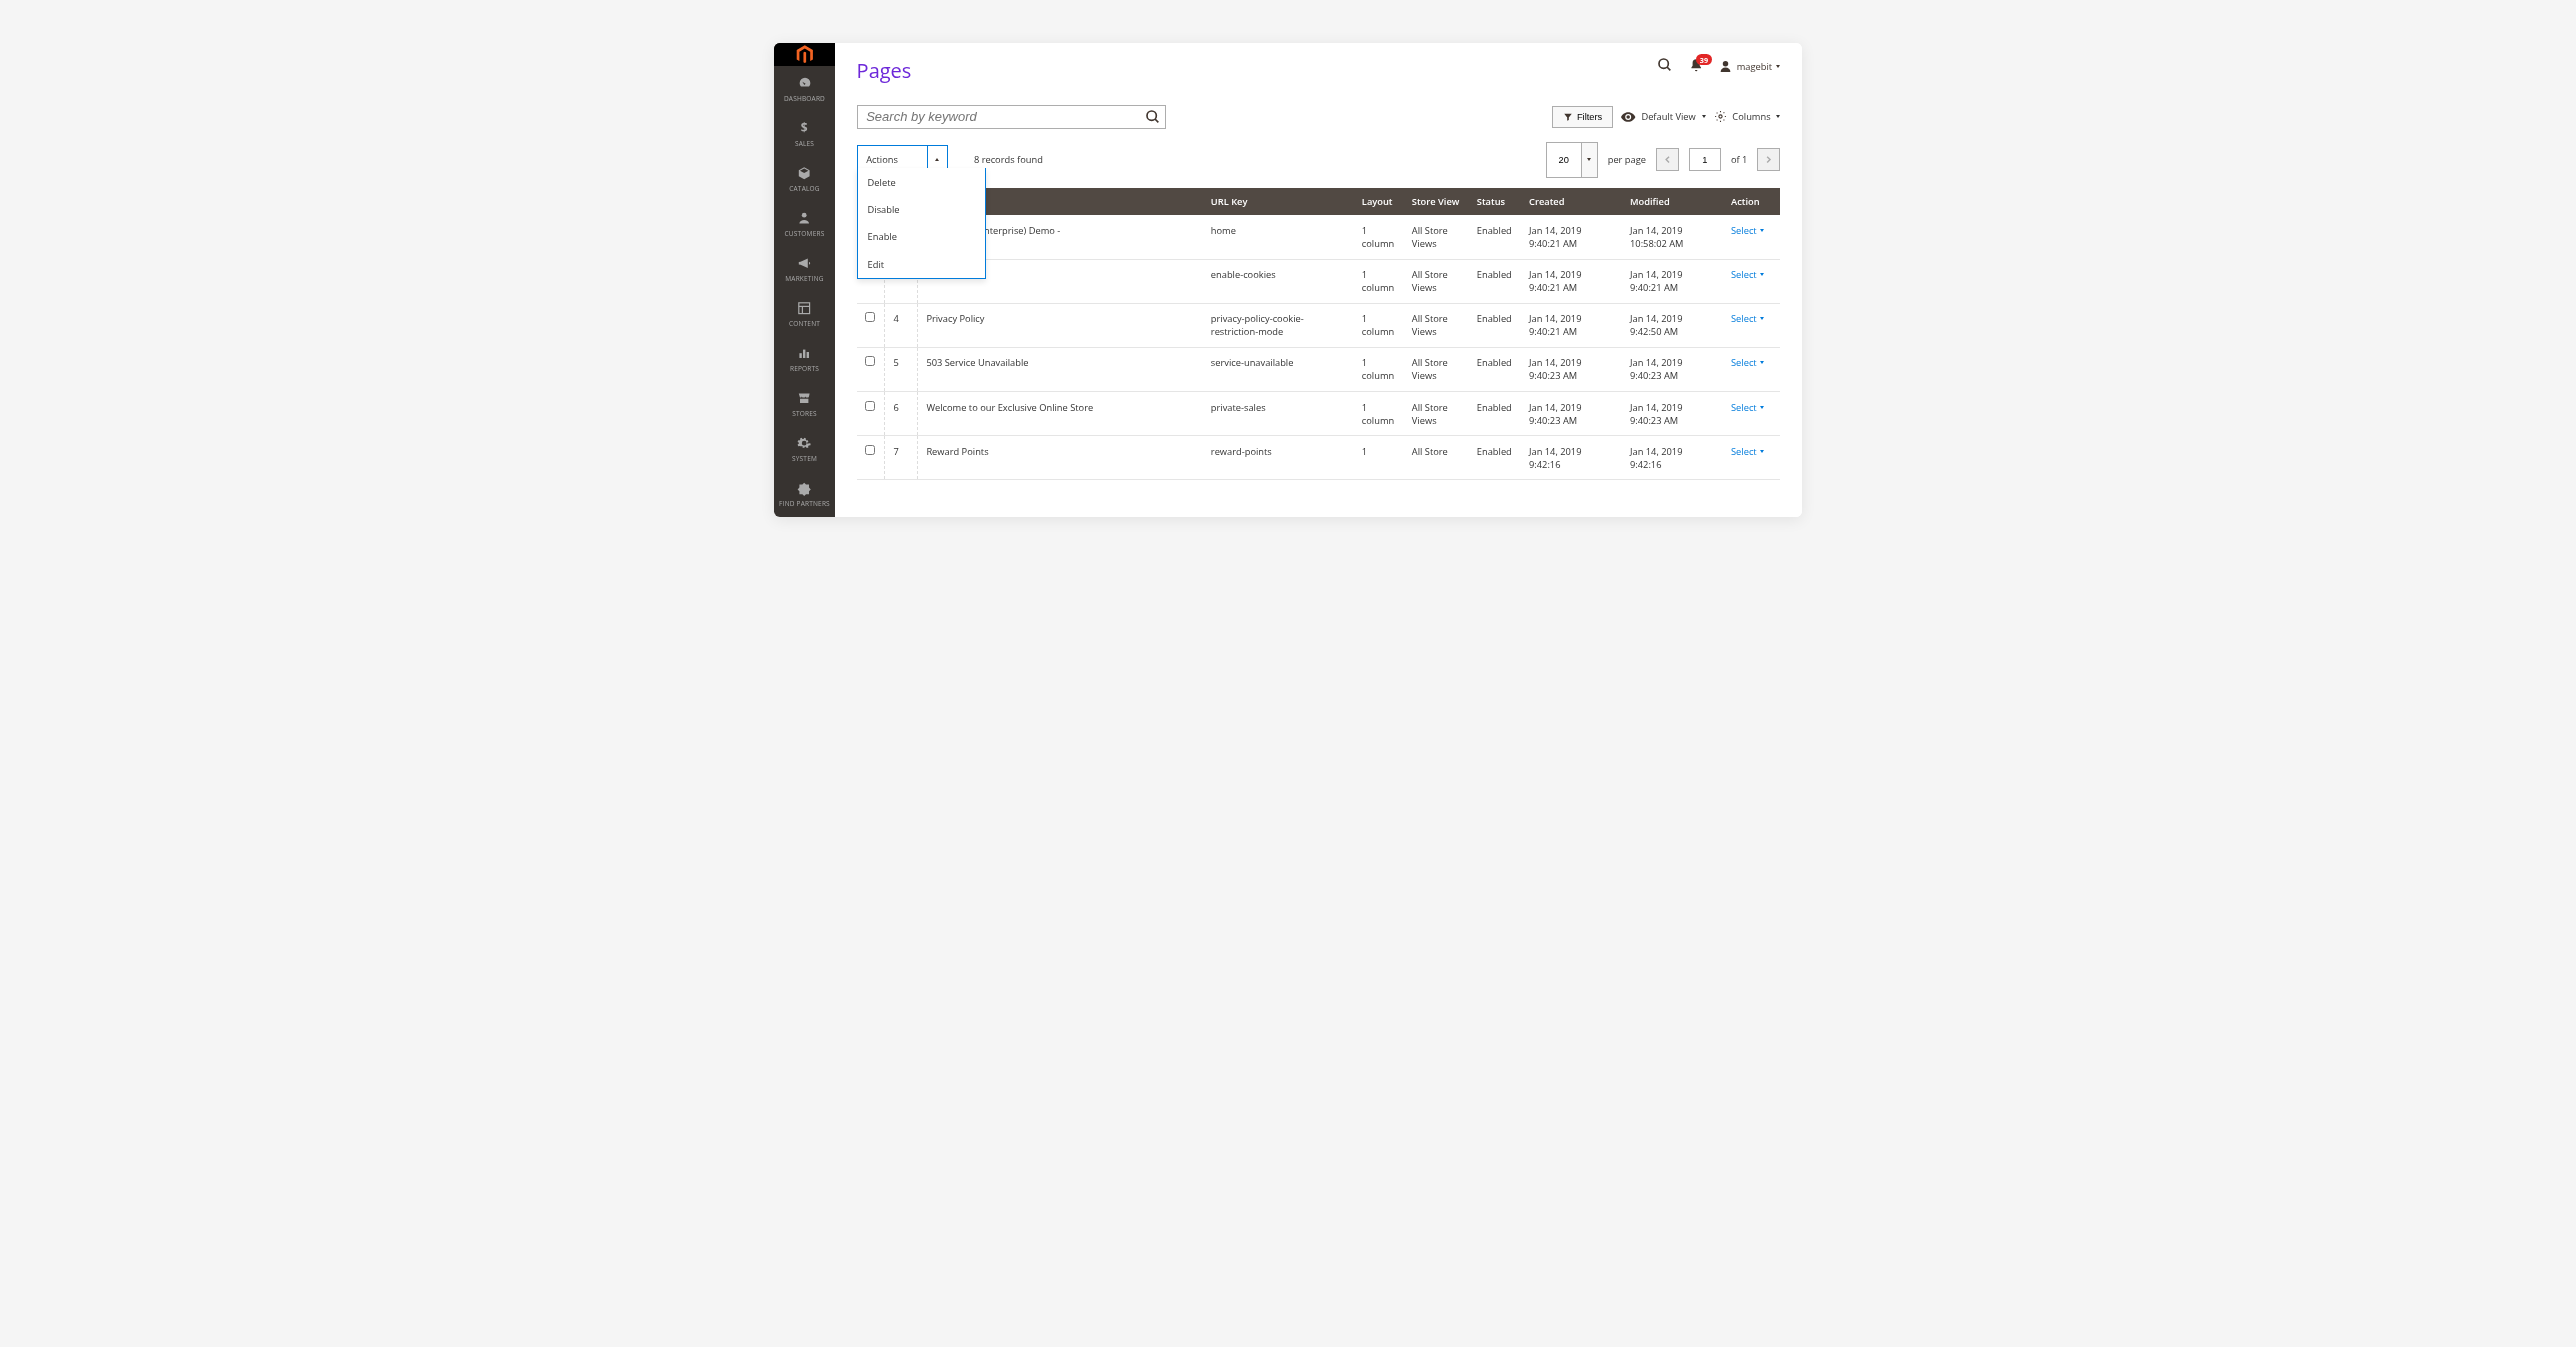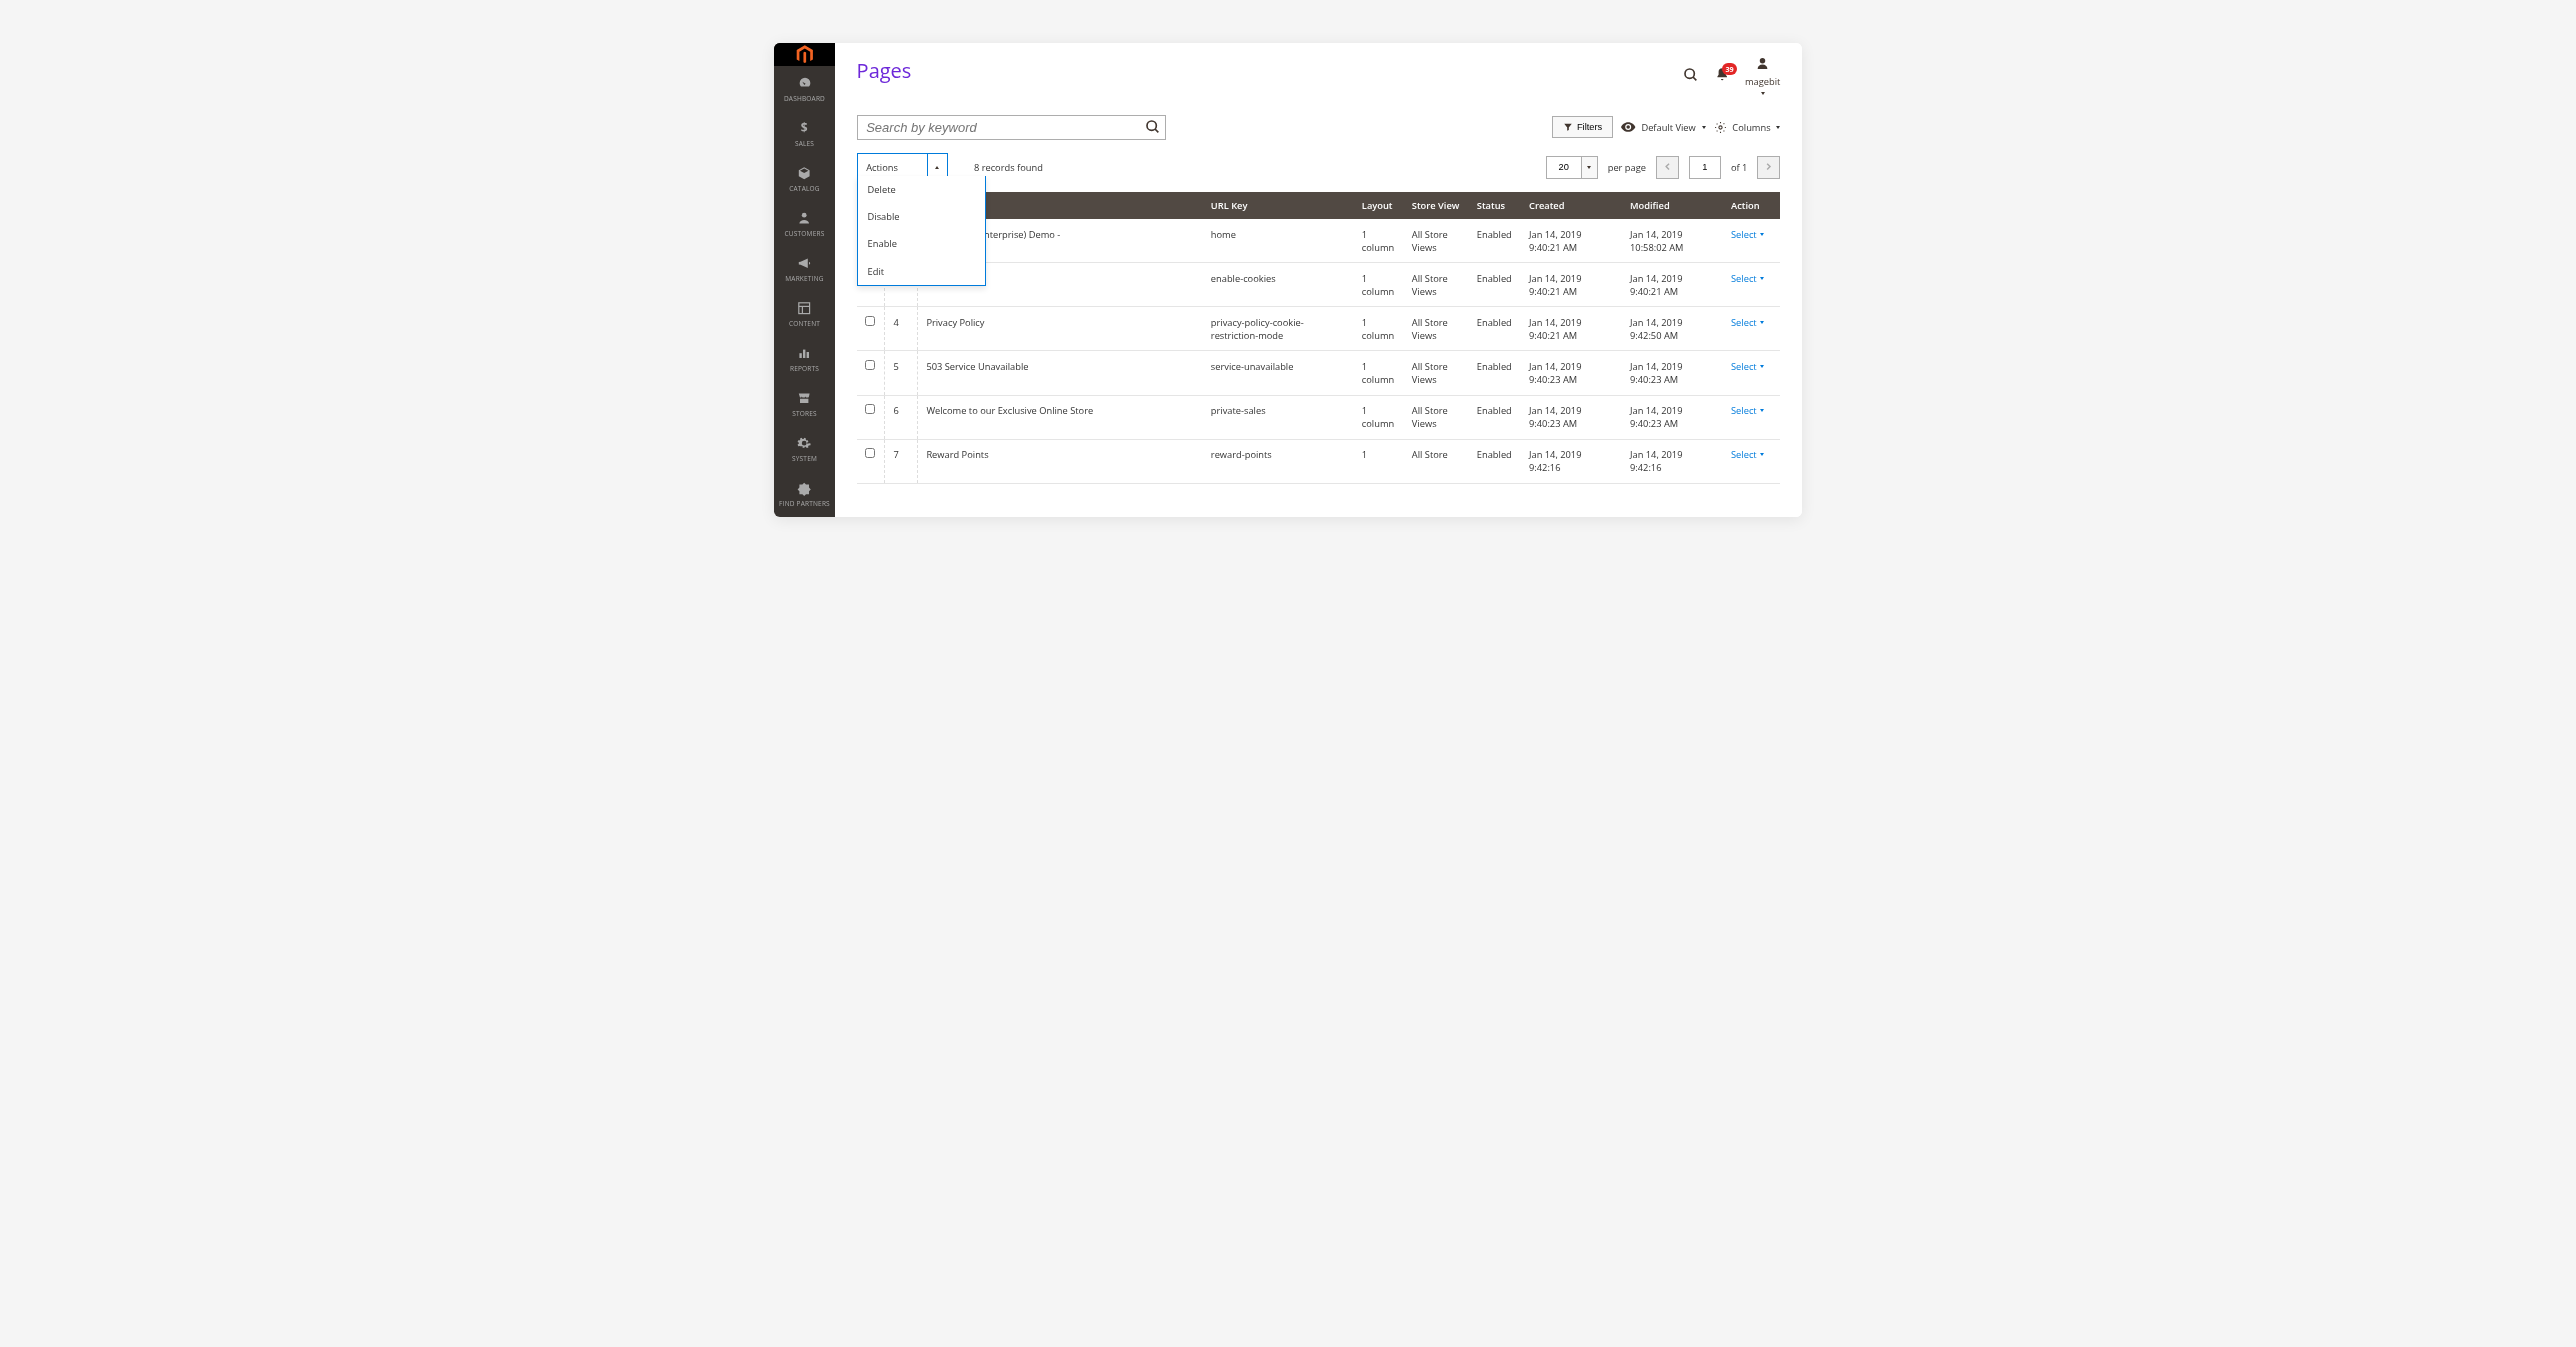--- a/index.html
+++ b/index.html
@@ -18,21 +18,21 @@
 
 
 .main { flex: 1; display: flex; flex-direction: column; overflow: hidden; background: #fff; }
 
 
 .header { display: flex; justify-content: space-between; align-items: flex-start; padding: 14.4px 21.6px 7.2px 21.6px; }
 .page-title { font-size: 20px; font-weight: 400; color: #6d28d9; }
 .header-right { display: flex; align-items: center; gap: 16px; }
 .notif-wrap { position: relative; }
 .notif-badge { position: absolute; top: -4.3px; left: 7.2px; background: #e22626; color: #fff; border-radius: 6.5px; font-size: 7.2px; padding: 0.7px 3.6px; font-weight: bold; }
-.user-wrap { display: flex; align-items: center; gap: 4.3px; color: #41362f; font-size: 9.3px; flex-direction: column; }
+.user-wrap { display: flex; align-items: center; gap: 4.3px; color: #41362f; font-size: 9.3px; }
 
 
 .toolbar-row { display: flex; justify-content: flex-end; padding: 10px 21.6px; border-top: 0.7px solid #eee; border-bottom: 0.7px solid #eee; background: #fff;}
 .btn-primary { background: #eb5202; color: #fff; padding: 8px 13px; font-size: 10.8px; font-weight: 600; border: none; cursor: pointer; }
 
 
 .filter-row { display: flex; justify-content: space-between; align-items: center; padding: 13px 21.6px 7.2px 21.6px; gap: 14.4px; }
 .search-wrap { position: relative; width: 309px; }
 .search-input { width: 100%; height: 24.4px; border: 0.7px solid #adadad; padding: 0 29px 0 8.6px; font-style: italic; color: #888; font-size: 13px; }
 .search-icon-btn { position: absolute; right: 4.3px; top: 4.3px; }
@@ -43,21 +43,21 @@
 
 .actions-row { display: flex; justify-content: space-between; align-items: center; padding: 5.8px 21.6px 10px 21.6px; position: relative; }
 .actions-left { display: flex; align-items: center; gap: 26px; position: relative; }
 .actions-dd { display: inline-flex; align-items: center; border: 0.7px solid #007bdb; height: 29px; cursor: pointer; background:#fff;}
 .actions-dd .lbl { padding: 0 29px 0 8.6px; font-size: 9.3px; }
 .actions-dd .arr { border-left: 0.7px solid #007bdb; width: 20px; height: 100%; display: flex; align-items: center; justify-content: center; }
 .dropdown-menu { position: absolute; top: 23px; left: 0; background: #fff; border: 0.7px solid #007bdb; border-top: none; width: 129px; z-index: 50; box-shadow: 0 2.9px 5.8px rgba(0,0,0,0.1); }
 .dropdown-menu .item { padding: 7.2px 10px; font-size: 9.3px; cursor: pointer; }
 .records-found { font-size: 9.3px; color: #333; }
 .actions-right { display: flex; align-items: center; gap: 10px; }
-.page-size-input { display:inline-flex; height: 23px; }
+.page-size-input { display:inline-flex; height: 36px; }
 .page-size-input input { width: 35px; border: 0.7px solid #adadad; border-right:none; text-align: center; font-size:9.3px;}
 .page-size-input .arr { width: 17px; border: 0.7px solid #adadad; background:#f8f8f8;display:flex;align-items:center;justify-content:center;}
 .pager-btn { width: 23px; height: 23px; border: 0.7px solid #adadad; background: #f1f1f1; display: inline-flex; align-items: center; justify-content: center; cursor:pointer; color:#aaa;}
 .page-num-input { width: 32px; height: 23px; border: 0.7px solid #adadad; text-align: center; font-size:9.3px;}
 
 
 .table-wrap { flex: 1; overflow: hidden; padding: 0 21.6px;}
 table { width: 100%; border-collapse: collapse; font-size: 9.3px; }
 thead th { background: #514943; color: #fff; font-weight: 600; text-align: left; padding: 7.2px 8.6px; font-size: 9.3px; }
 tbody td { padding: 8.6px 8.6px; border-bottom: 0.7px solid #e5e5e5; vertical-align: top; background: #fff; }

